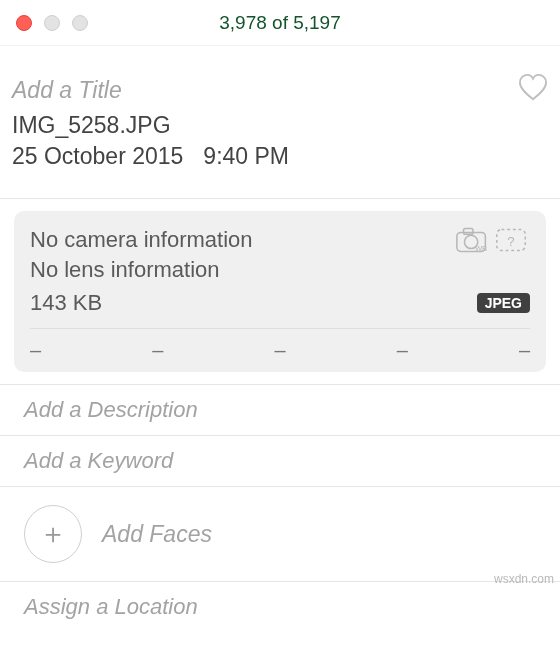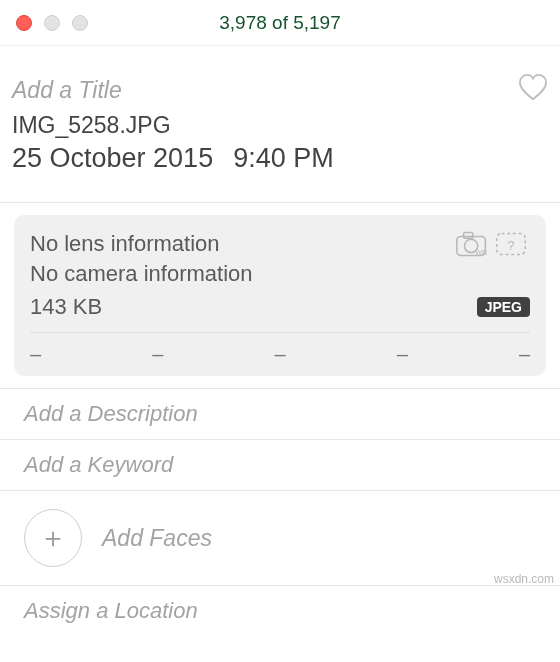--- a/index.html
+++ b/index.html
@@ -24,21 +24,21 @@
   .tl.grey { background:#e3e3e3; border:1px solid #cfcfcf; }
   .titlebar .title {
     position:absolute; left:0; right:0; text-align:center;
     font-size:19px; color:#14532d; pointer-events:none;
   }
   .section { padding: 10px 12px; }
   .title-row { display:flex; align-items:center; justify-content:space-between; padding-top:18px; }
   .placeholder { color:#a3a3a3; font-style: italic; font-size:23px; }
   .heart svg { width:30px; height:28px; stroke:#bfbfbf; fill:none; stroke-width:2; }
   .filename { font-size:23px; color:#434343; margin-top:6px; }
-  .datetime { font-size:27px; color:#434343; margin-top:4px; }
+  .datetime { font-size:23px; color:#434343; margin-top:4px; }
   .datetime .t2 { margin-left:20px; }
   .divider { height:1px; background:#e6e6e6; margin-top:18px; }
 
   .info-card {
     margin: 0 14px;
     background:#f0f0f0;
     border-radius:10px;
     padding: 14px 16px 10px;
   }
   .info-card .row1 { display:flex; justify-content:space-between; align-items:flex-start; }
@@ -97,22 +97,22 @@
   <div class="datetime">
     <span>25 October 2015</span><span class="t2">9:40 PM</span>
   </div>
 </div>
 <div class="divider"></div>
 
 <div style="padding:12px 0;">
   <div class="info-card">
     <div class="row1">
       <div>
+        <div class="caml">No camera information</div>
         <div class="caml">No lens information</div>
-        <div class="caml">No camera information</div>
       </div>
       <div class="icons">
         <span>
           <svg viewBox="0 0 40 30">
               <rect x="3" y="7" width="30" height="20" rx="4"></rect>
               <rect x="10" y="3" width="10" height="6" rx="2"></rect>
               <circle cx="18" cy="17" r="7"></circle>
               <text x="22" y="27" font-size="8" fill="#b7b7b7" stroke="none">WB</text>
             </svg>
         </span>

